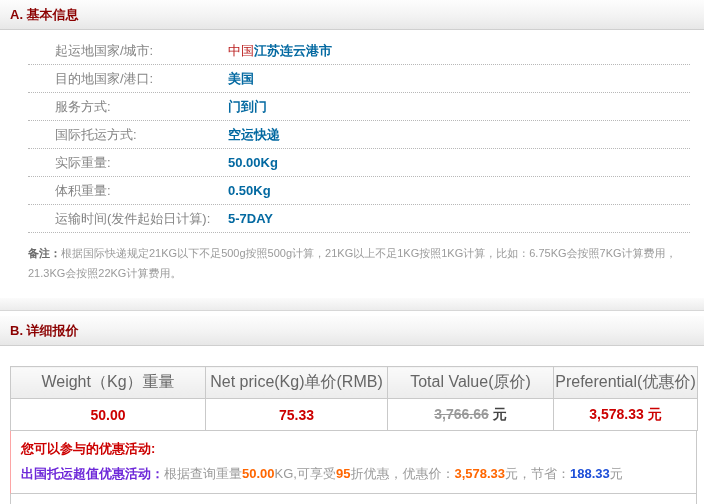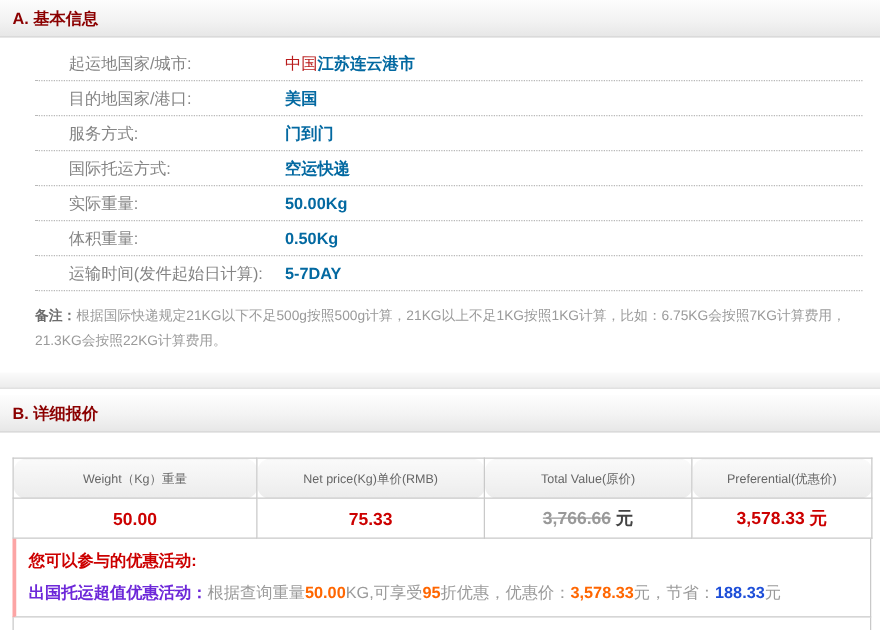--- a/index.html
+++ b/index.html
@@ -30,32 +30,32 @@
     background:linear-gradient(to bottom,#fbfbfb,#ececec);
     border-bottom:1px solid #d7d7d7;
   }
   .bar-gap { height:5px; }
 
   
   .quote-table { width:687px; margin:20px 0 0 10px; border-collapse:collapse; table-layout:fixed; }
   .quote-table th, .quote-table td { border:1px solid #c9c9c9; text-align:center; height:32px; }
   .quote-table th {
     background:linear-gradient(to bottom,#fafafa,#ececec);
-    font-size:10px; font-weight:normal; color:#666;border-radius:10px;
+    font-size:16px; font-weight:normal; color:#666;
   }
   .quote-table td { font-size:14px; font-weight:bold; background:#fff; }
   .val-red { color:#cc0000; }
   .strike { color:#999; text-decoration:line-through; }
   .unit-dark { color:#444; font-weight:bold; }
   .unit-red { color:#cc0000; font-weight:bold; }
 
   
   .promo-box {
     width:687px; margin-left:10px;
-    border-left:3px solid #fca5a5; border-right:1px solid #c9c9c9; border-bottom:1px solid #c9c9c9;
+    border-left:1px solid #fca5a5; border-right:1px solid #c9c9c9; border-bottom:1px solid #c9c9c9;
     padding:9px 0 10px 10px;
   }
   .promo-title { font-size:13px; font-weight:bold; color:#cc0000; margin-bottom:7px; }
   .promo-line, .compare-line { font-size:13px; color:#9a9a9a; }
   .seg-bold-dark { color:#6d28d9; font-weight:bold; }
   .seg-orange { color:#ff6600; font-weight:bold; }
   .seg-green { color:#1d4ed8; font-weight:bold;text-align:right; }
   .compare-box {
     width:687px; margin-left:10px;
     border-left:1px solid #c9c9c9; border-right:1px solid #c9c9c9;

